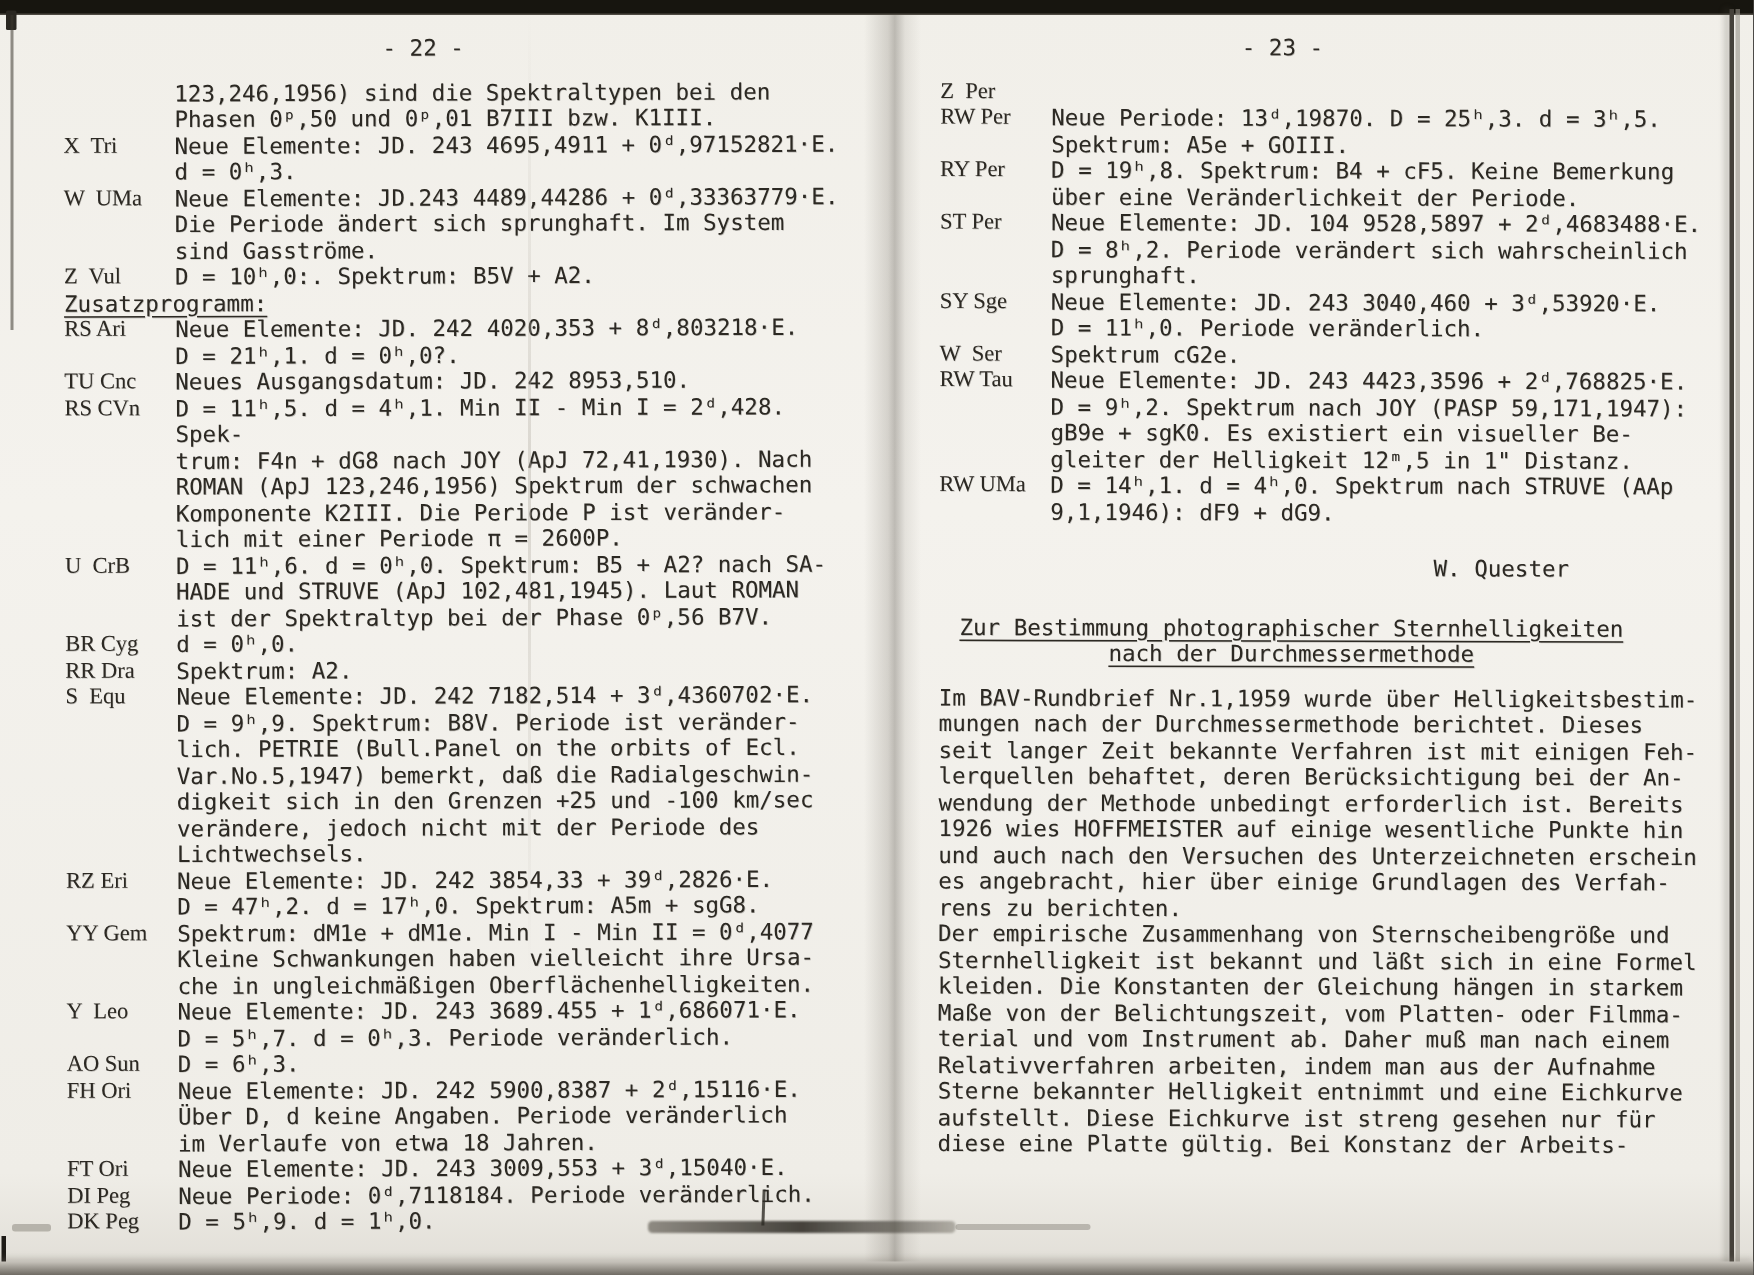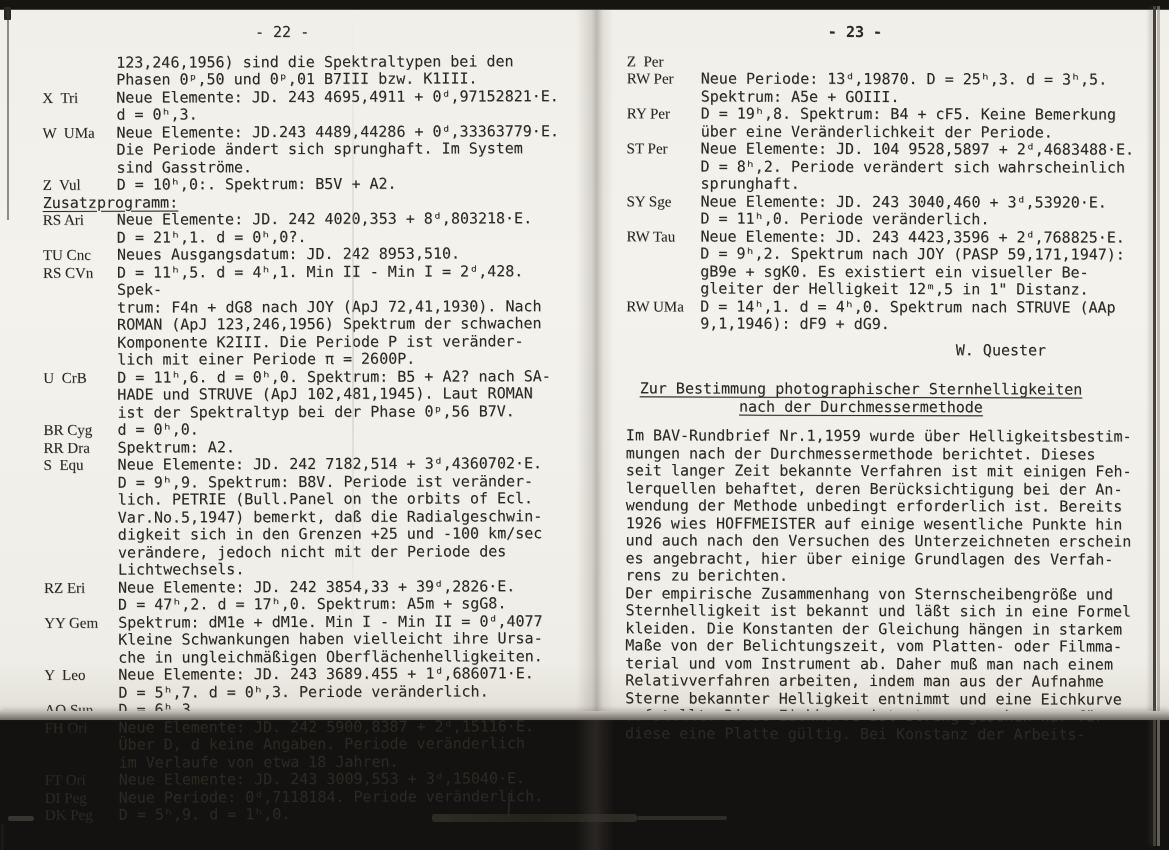--- a/index.html
+++ b/index.html
@@ -2,35 +2,35 @@
 <html><head>
 <meta charset="utf-8">
 <style>
   html,body{margin:0;padding:0;}
   body{
     width:1169px;height:850px;overflow:hidden;
     background:#141210;
     font-family:"DejaVu Sans Mono","DejaVu Sans",monospace;
   }
   .scan{
-    position:relative;width:1169px;height:720px;
+    position:relative;width:1169px;height:850px;
     background:linear-gradient(180deg,#f1efe9 0%,#f4f2ed 40%,#efede7 92%,#e2dfd8 99%);
   }
   .page{position:absolute;top:8px;color:#2c2923;font-size:15px;line-height:17.5px;
     text-shadow:0.4px 0.4px 0 rgba(44,41,35,0.28);}
   .page.left{left:42px;width:522px;transform:rotate(-0.2deg);transform-origin:top center;}
   .page.right{left:627px;width:522px;transform:rotate(0.15deg);transform-origin:top center;}
   .page-number{margin:16px 0 12px 0;text-align:center;}
   .page.left .page-number{width:480px;}
-  .page.right .page-number{width:456px;font-weight:bold;}
+  .page.right .page-number{width:456px;}
   .entry{display:flex;align-items:flex-start;}
   .sid{flex:0 0 74px;white-space:pre;font-family:Liberation Serif, serif;}
   .stext{flex:1;white-space:pre-wrap;}
   .section-heading{text-decoration:underline;text-underline-offset:3px;}
-  .signature{width:420px;text-align:right;margin-top:8px;}
+  .signature{width:420px;text-align:right;margin-top:20px;}
   .article-title{width:470px;margin-top:22px;text-align:center;white-space:pre-wrap;
     text-decoration:underline;text-underline-offset:3px;}
   .article-body{margin-top:12px;white-space:pre-wrap;}
 
   
   .art{position:absolute;pointer-events:none;}
   .top-bar{left:0;top:0;width:1169px;height:9px;background:#17150f;
     border-bottom:1px solid #4e4a42;}
   .corner-tl{left:4px;top:7px;width:7px;height:13px;background:#2a2721;border-radius:1px;}
   .left-line{left:7px;top:10px;width:2px;height:210px;background:rgba(60,56,48,0.55);}
@@ -188,20 +188,24 @@
       <span class="stext">Neue Elemente: JD. 104 9528,5897 + 2ᵈ,4683488·E.
 D = 8ʰ,2. Periode verändert sich wahrscheinlich
 sprunghaft.</span>
     </div>
     <div class="entry">
       <span class="sid">SY Sge</span>
       <span class="stext">Neue Elemente: JD. 243 3040,460 + 3ᵈ,53920·E.
 D = 11ʰ,0. Periode veränderlich.</span>
     </div>
     <div class="entry">
+      <span class="sid">W  Ser</span>
+      <span class="stext">Spektrum cG2e.</span>
+    </div>
+    <div class="entry">
       <span class="sid">RW Tau</span>
       <span class="stext">Neue Elemente: JD. 243 4423,3596 + 2ᵈ,768825·E.
 D = 9ʰ,2. Spektrum nach JOY (PASP 59,171,1947):
 gB9e + sgK0. Es existiert ein visueller Be-
 gleiter der Helligkeit 12ᵐ,5 in 1" Distanz.</span>
     </div>
     <div class="entry">
       <span class="sid">RW UMa</span>
       <span class="stext">D = 14ʰ,1. d = 4ʰ,0. Spektrum nach STRUVE (AAp
 9,1,1946): dF9 + dG9.</span>

